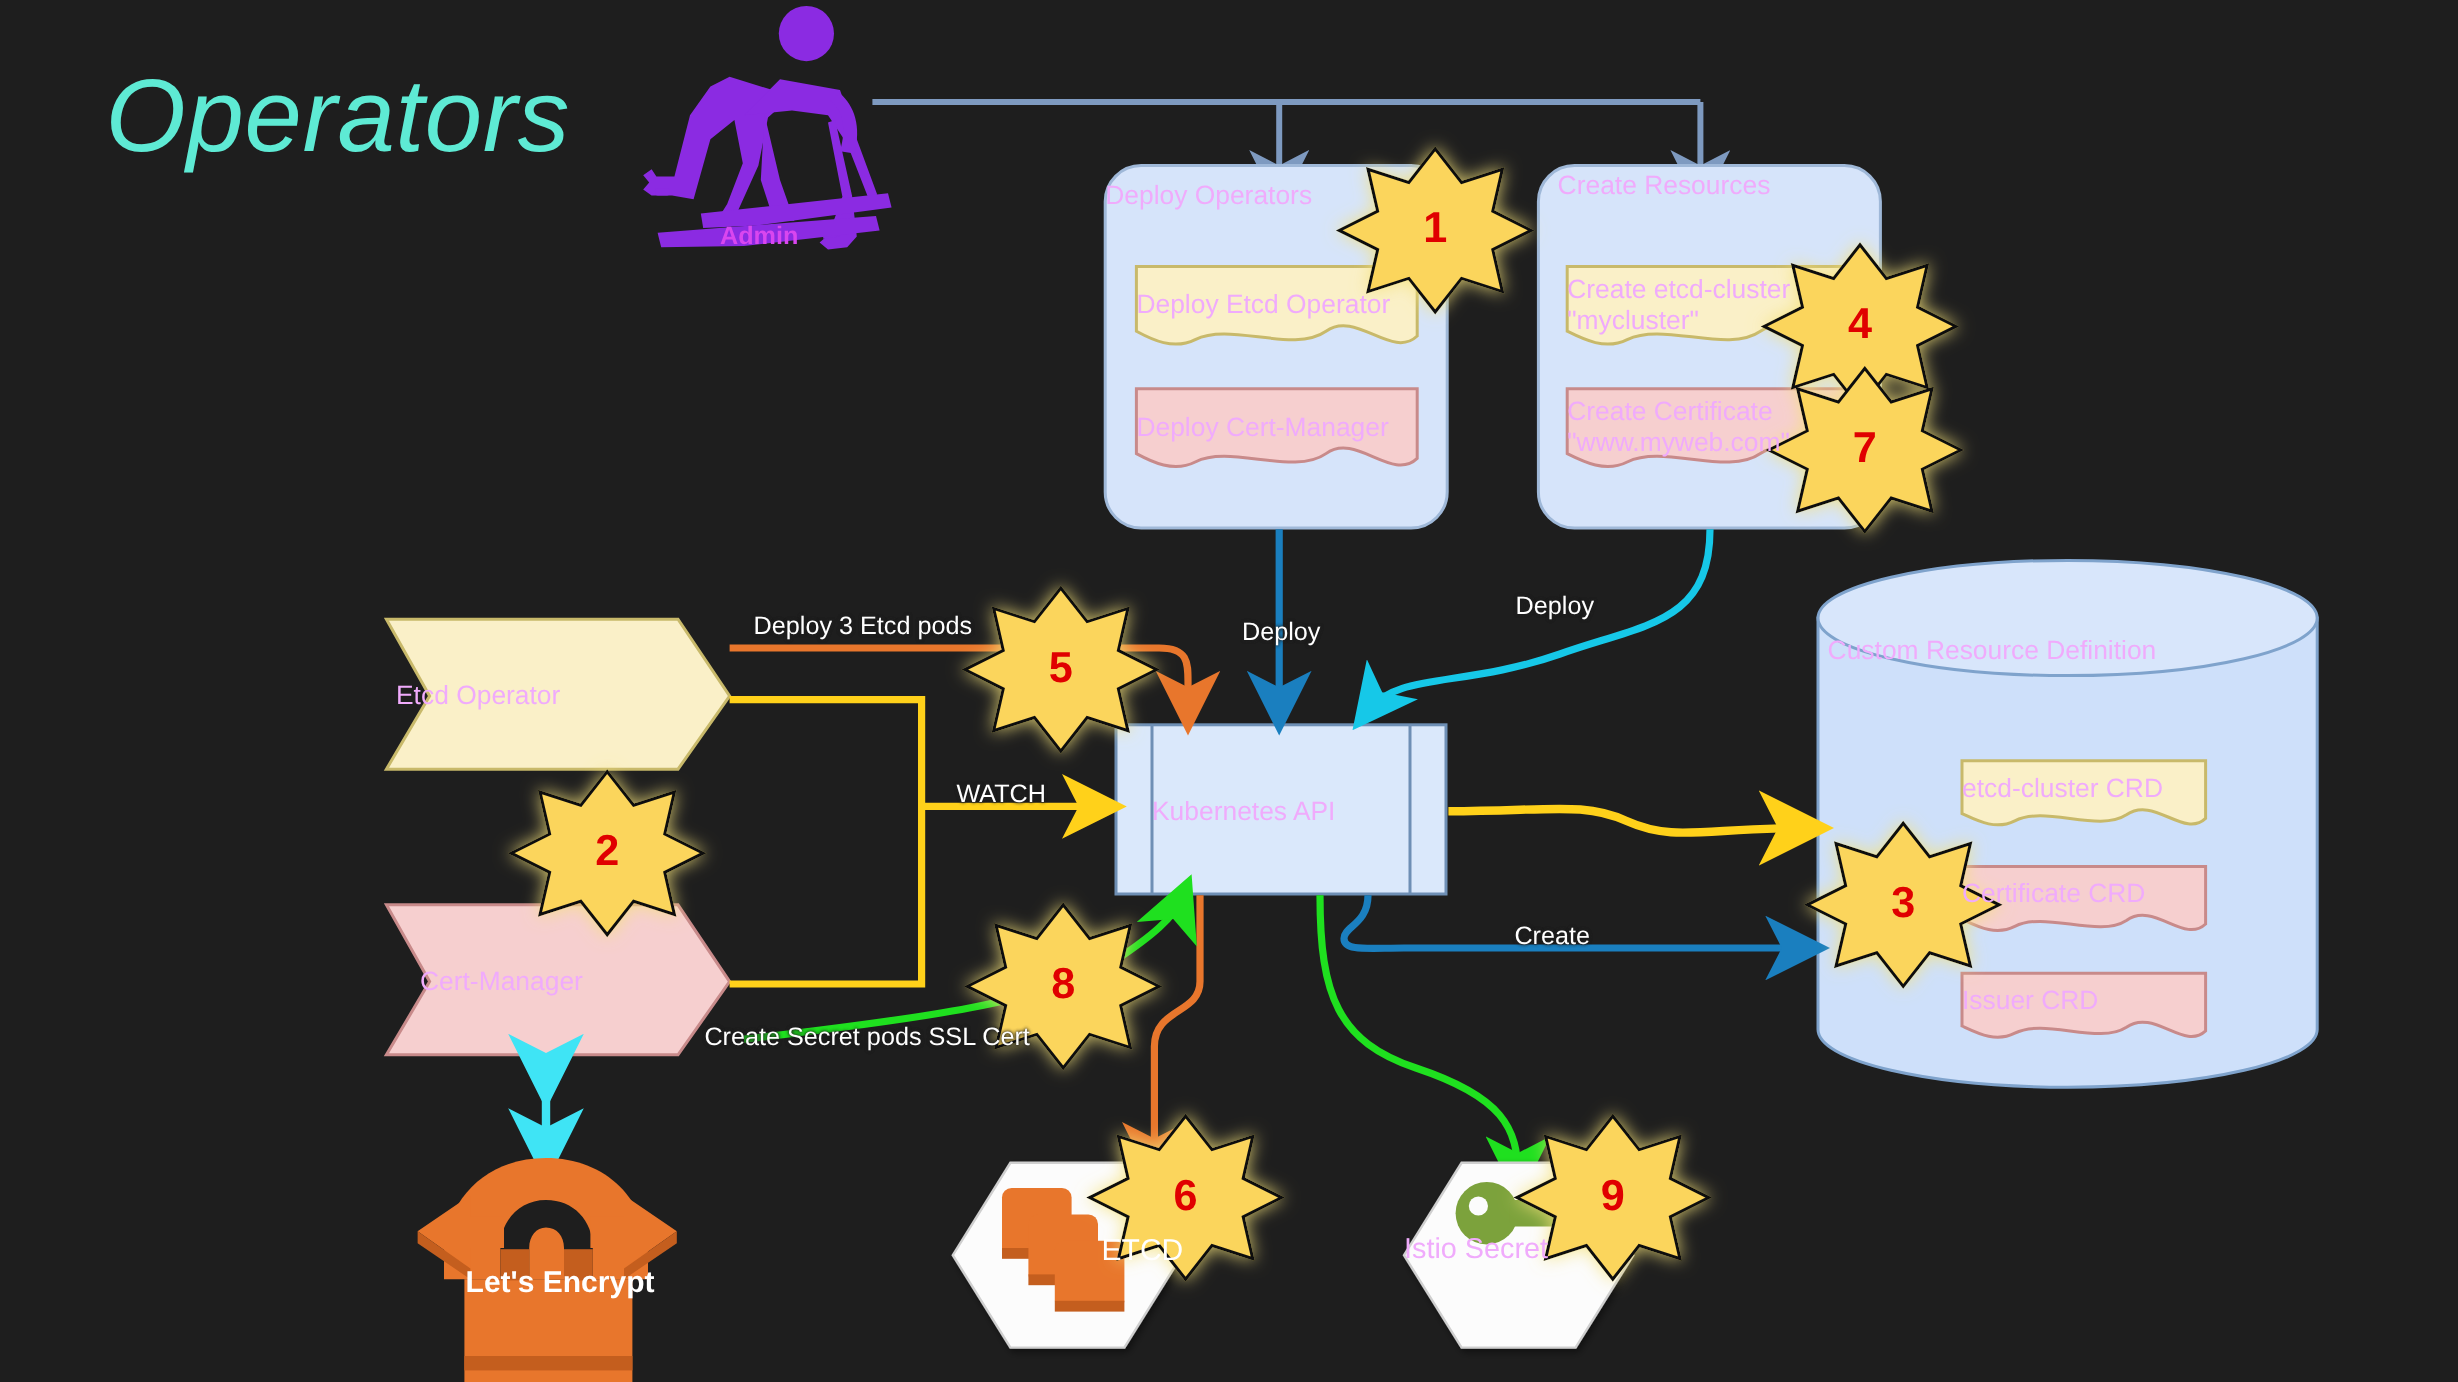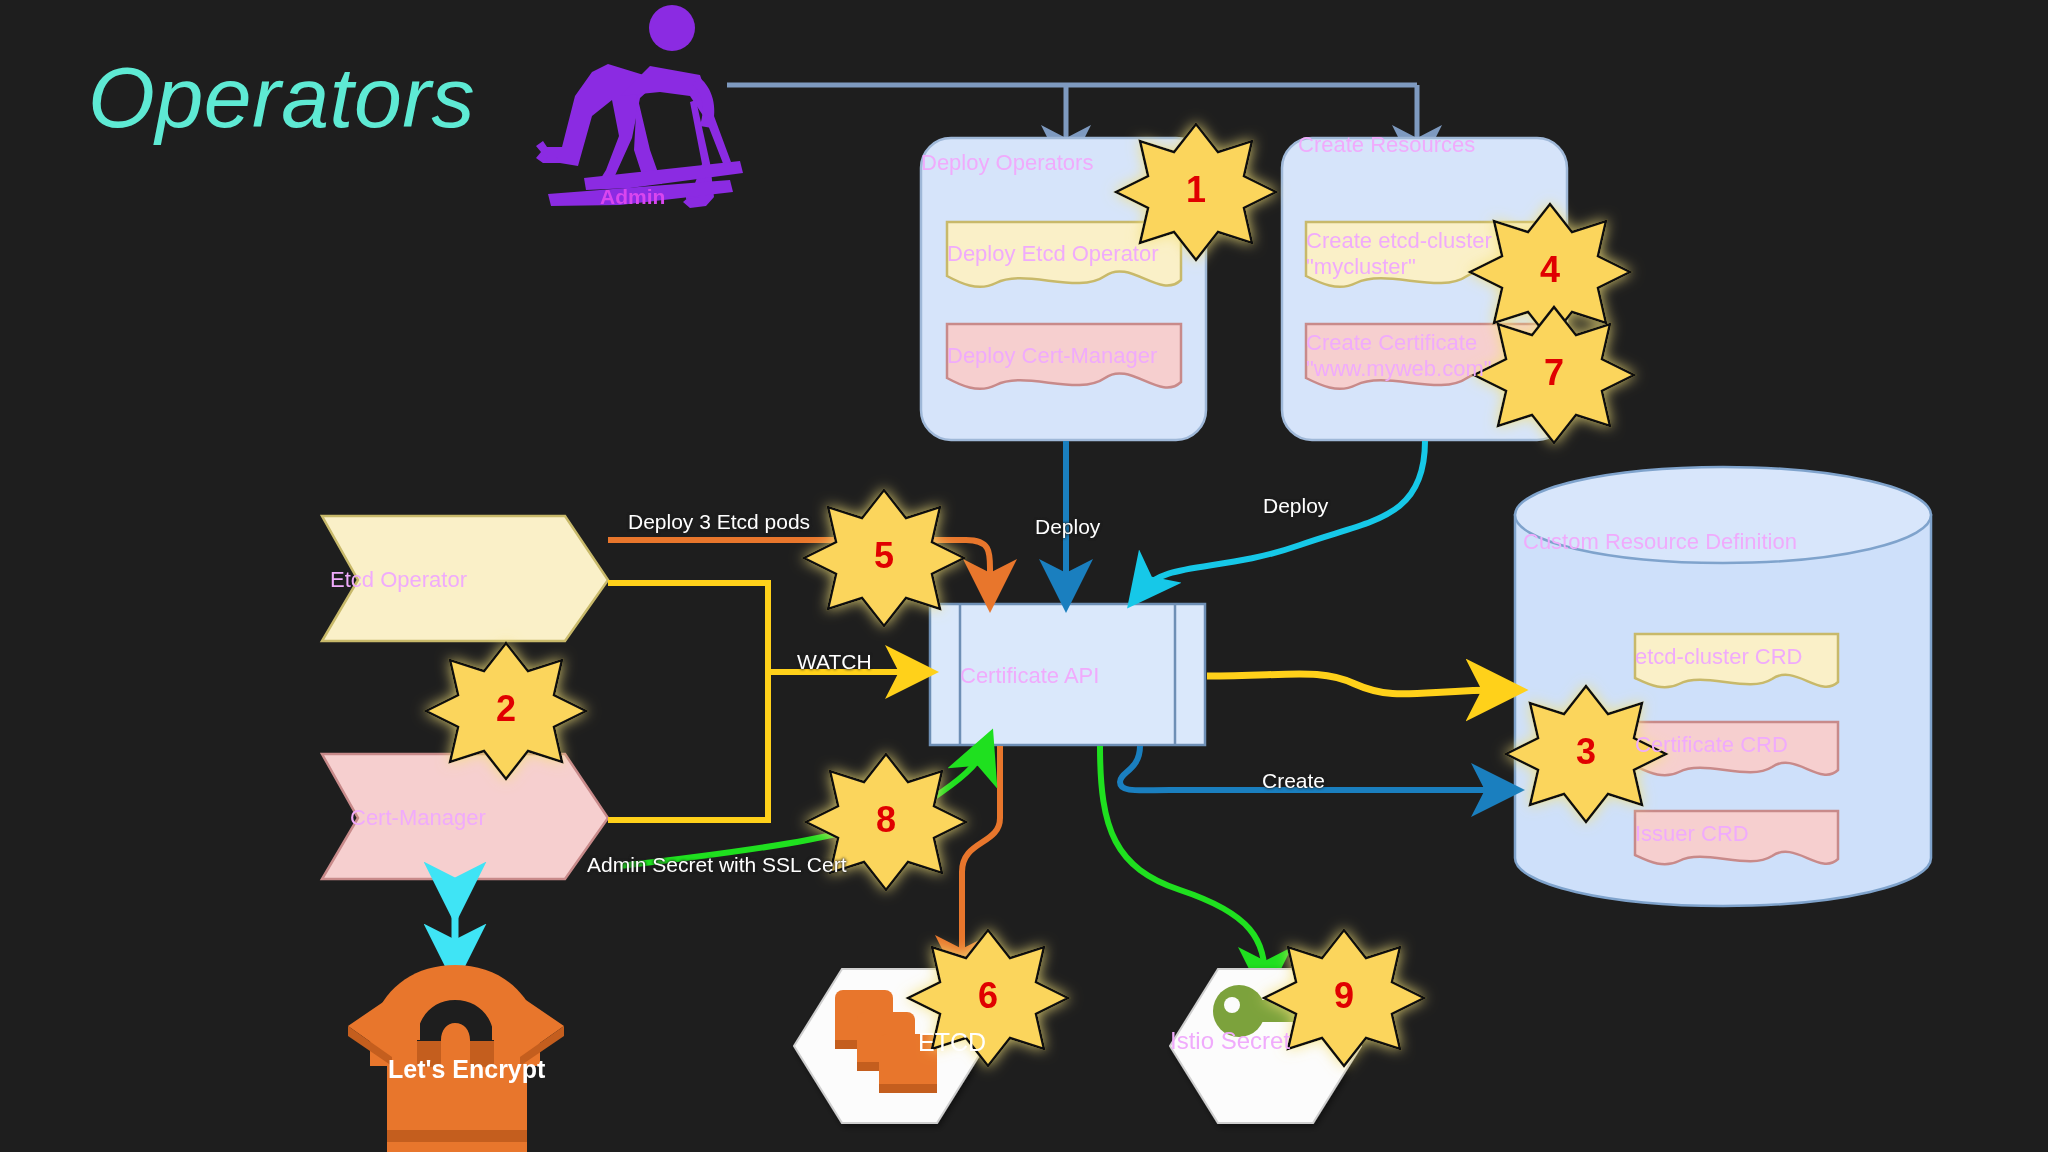--- a/index.html
+++ b/index.html
@@ -231,45 +231,45 @@
         L1400,1049 L1366,1038 L1344,1066 L1322,1038 L1288,1049 L1296,1014 L1264,998 L1296,982 L1288,947 L1322,958 Z" fill="#FBD55C" stroke="#111" stroke-width="2.5"></path>
         </g>
   </g>
 </svg>
 
 <div class="ttl">Operators</div>
 
 <div class="lbl-b" style="left:600px;top:185px;">Admin</div>
 
 <div class="nodetxt" style="left:921px;top:150px;width:285px;">Deploy Operators</div>
-<div class="nodetxt" style="left:1282px;top:132px;width:325px;padding-left:16px;">Create Resources</div>
+<div class="nodetxt" style="left:1282px;top:142px;width:325px;padding-left:16px;">Create Resources</div>
 
 <div class="nodetxt" style="left:947px;top:241px;width:234px;">Deploy Etcd Operator</div>
 <div class="nodetxt" style="left:947px;top:343px;width:234px;">Deploy Cert-Manager</div>
 <div class="nodetxt" style="left:1306px;top:330px;width:239px;">Create Certificate
 "www.myweb.com"</div>
 <div class="nodetxt" style="left:1306px;top:228px;width:239px;">Create etcd-cluster
 "mycluster"</div>
 
 <div class="nodetxt" style="left:330px;top:567px;width:250px;">Etcd Operator</div>
 <div class="nodetxt" style="left:350px;top:805px;width:250px;">Cert-Manager</div>
 
-<div class="nodetxt" style="left:960px;top:663px;width:215px;">Certificate API</div>
+<div class="nodetxt" style="left:960px;top:663px;width:215px;">Kubernetes API</div>
 
 <div class="nodetxt" style="left:1523px;top:529px;width:400px;">Custom Resource Definition</div>
 <div class="nodetxt" style="left:1635px;top:644px;width:203px;">etcd-cluster CRD</div>
 <div class="nodetxt" style="left:1635px;top:732px;width:203px;">Certificate CRD</div>
 <div class="nodetxt" style="left:1635px;top:821px;width:203px;">Issuer CRD</div>
 
 <div class="lbl" style="left:628px;top:510px;">Deploy 3 Etcd pods</div>
 <div class="lbl" style="left:797px;top:650px;">WATCH</div>
 <div class="lbl" style="left:1035px;top:515px;">Deploy</div>
 <div class="lbl" style="left:1263px;top:494px;">Deploy</div>
 <div class="lbl" style="left:1262px;top:769px;">Create</div>
-<div class="lbl" style="left:587px;top:853px;">Admin Secret with SSL Cert</div>
+<div class="lbl" style="left:587px;top:853px;">Create Secret pods SSL Cert</div>
 
 <div class="etcdtag" style="left:918px;top:1028px;">ETCD</div>
 <div class="nodetxt" style="left:1170px;top:1027px;width:191px;font-size:24px;">Istio Secret</div>
 <div class="letag" style="left:388px;top:1055px;">Let's Encrypt</div>
 
 <div class="star" style="left:1170px;top:172px;width:52px;height:40px;">
   <span>1</span>
     </div>
 <div class="star" style="left:1524px;top:252px;width:52px;height:40px;">
   <span>4</span>

